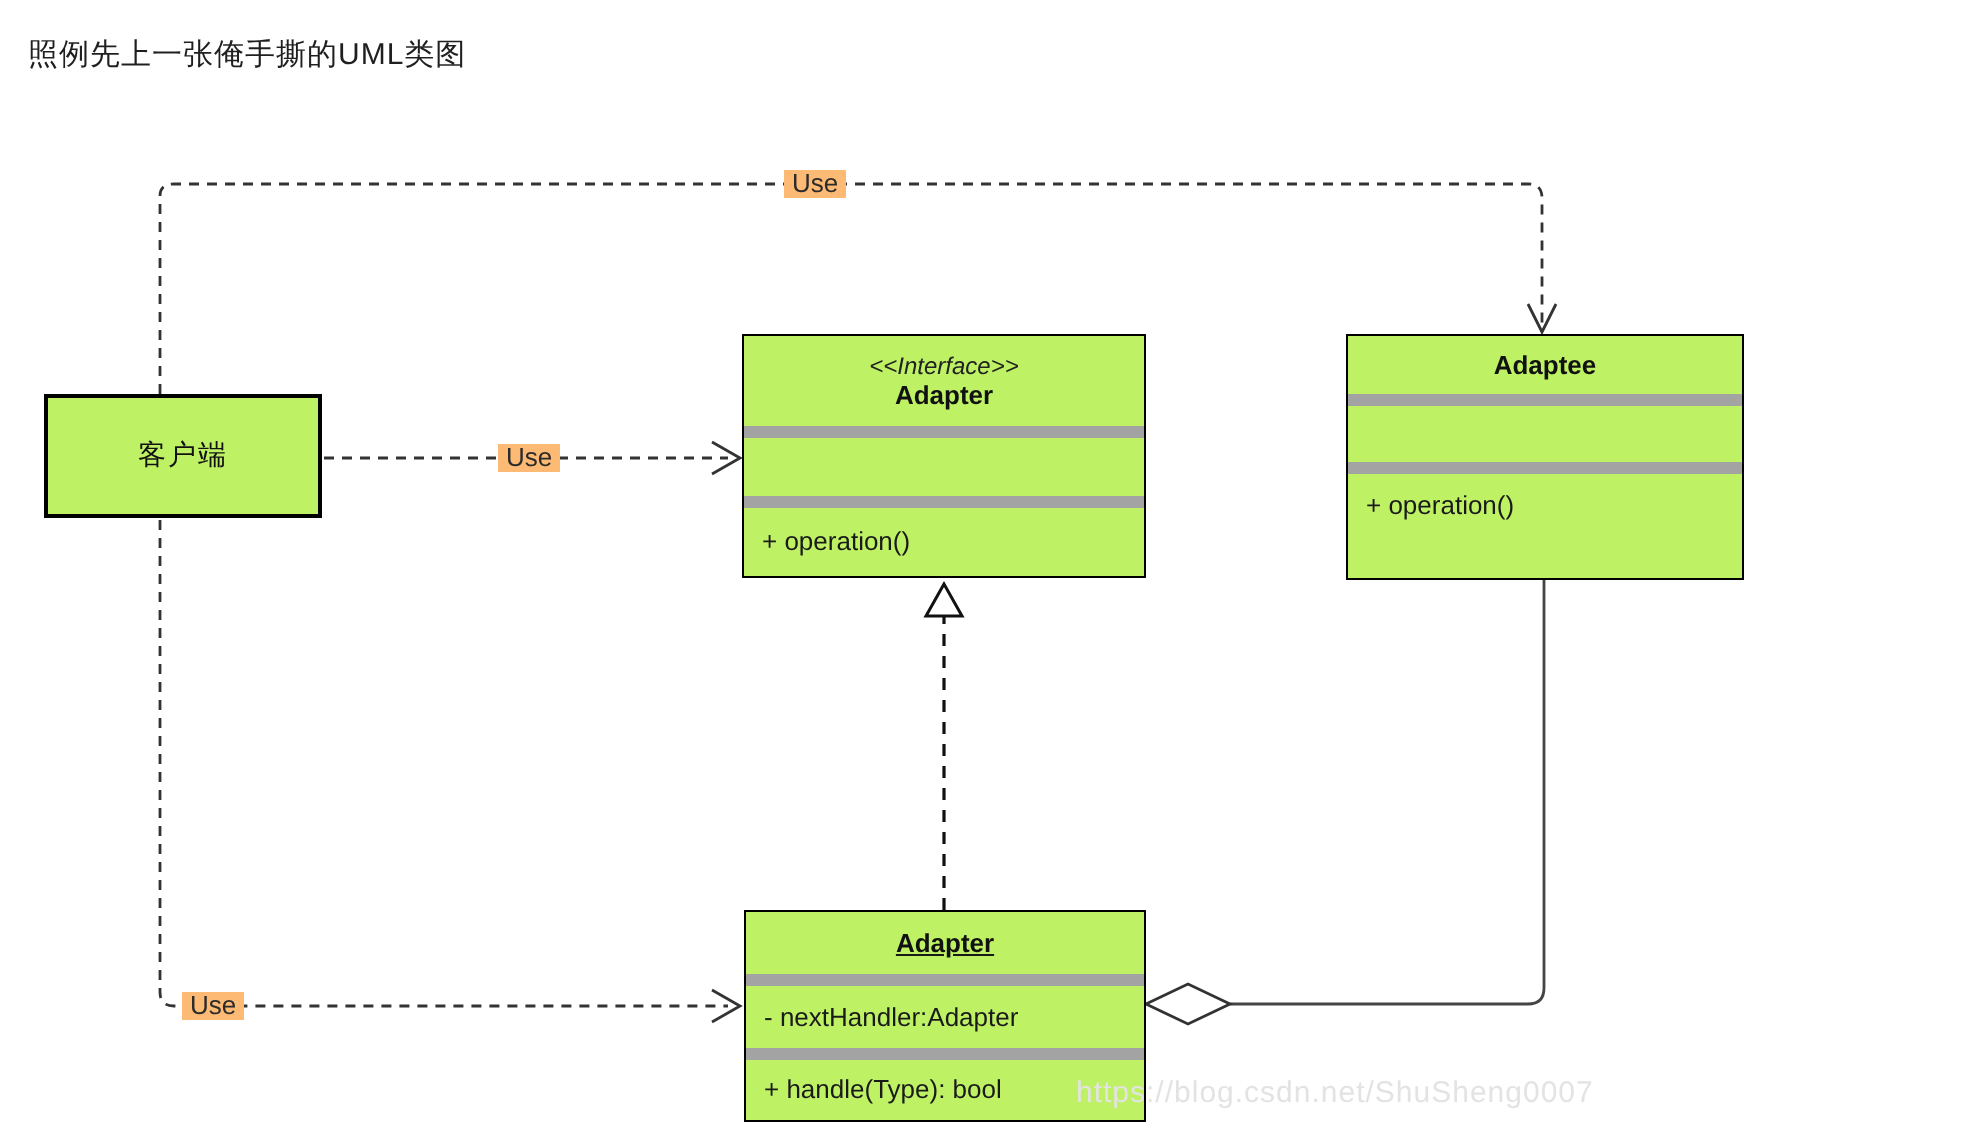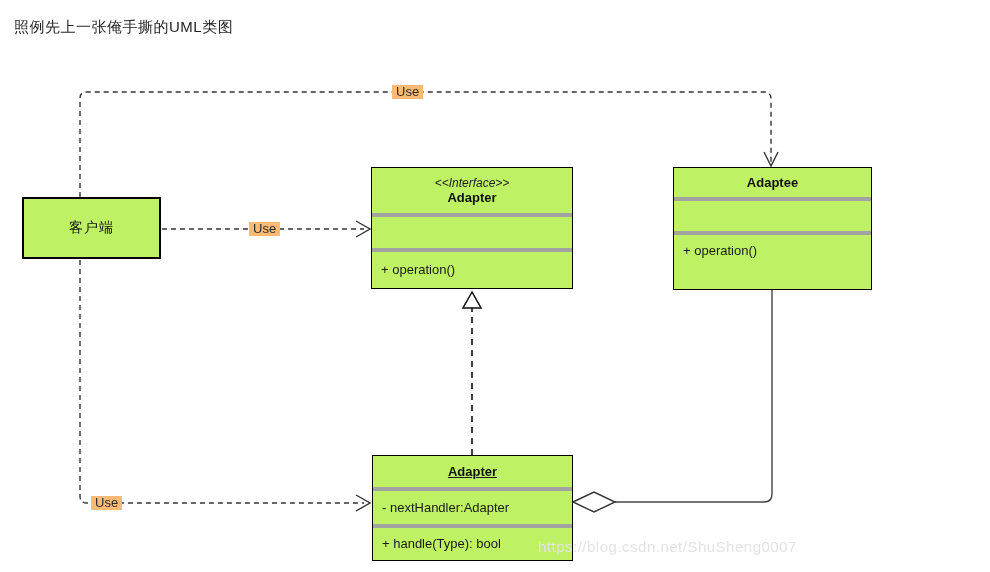--- a/index.html
+++ b/index.html
@@ -37,21 +37,21 @@
   .uml-box .hdr {
     display: flex;
     flex-direction: column;
     align-items: center;
     justify-content: center;
     flex: 0 0 auto;
   }
   .uml-box .cls-name { font-weight: bold; font-size: 13px; color: #111; }
   .uml-box .stereotype { font-style: italic; font-size: 12px; color: #222; }
   .uml-box .sec {
-    border-top: 4px solid #a3a3a3;
+    border-top: 6px solid #a3a3a3;
     box-sizing: border-box;
     flex: 0 0 auto;
   }
   .uml-box .member {
     font-size: 13px;
     color: #1a1a1a;
     padding-left: 9px;
     display: flex;
     align-items: center;
   }

